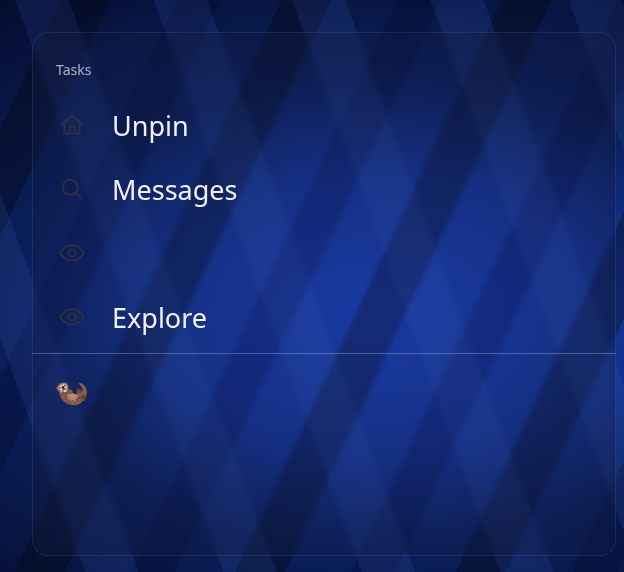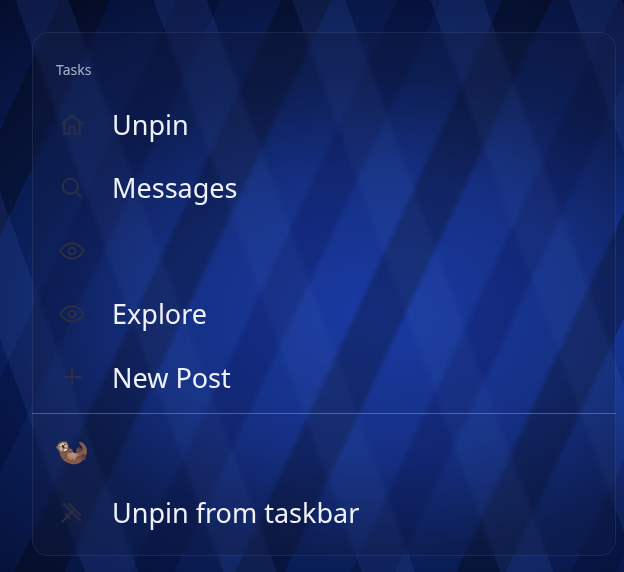--- a/index.html
+++ b/index.html
@@ -137,41 +137,21 @@
   <div class="item">
     <span class="icon-slot">
       <svg viewBox="0 0 24 24">
           <path d="M2 12s3.5-6.5 10-6.5S22 12 22 12s-3.5 6.5-10 6.5S2 12 2 12Z"></path>
           <circle cx="12" cy="12" r="3"></circle>
         </svg>
     </span>
     <span>Explore</span>
   </div>
 
-  <div class="item">
-    <span class="icon-slot">
-      <svg viewBox="0 0 24 24">
-          <path d="M12 4v16M4 12h16"></path>
-        </svg>
-    </span>
-    <span>New Post</span>
-  </div>
 
   <div class="divider"></div>
 
   <div class="item">
     <span class="icon-slot otter">🦦</span>
   </div>
 
-  <div class="item">
-    <span class="icon-slot">
-      <svg viewBox="0 0 24 24">
-          <path d="M9 4.5 19.5 15"></path>
-          <path d="M14.2 9.7 8.5 15.4"></path>
-          <path d="M6 13.5 10.5 18"></path>
-          <path d="m8 16-4.5 4.5"></path>
-          <path d="m4.5 4.5 15 15"></path>
-        </svg>
-    </span>
-    <span>Unpin from taskbar</span>
-  </div>
 
 </div>
 
 </body></html>

